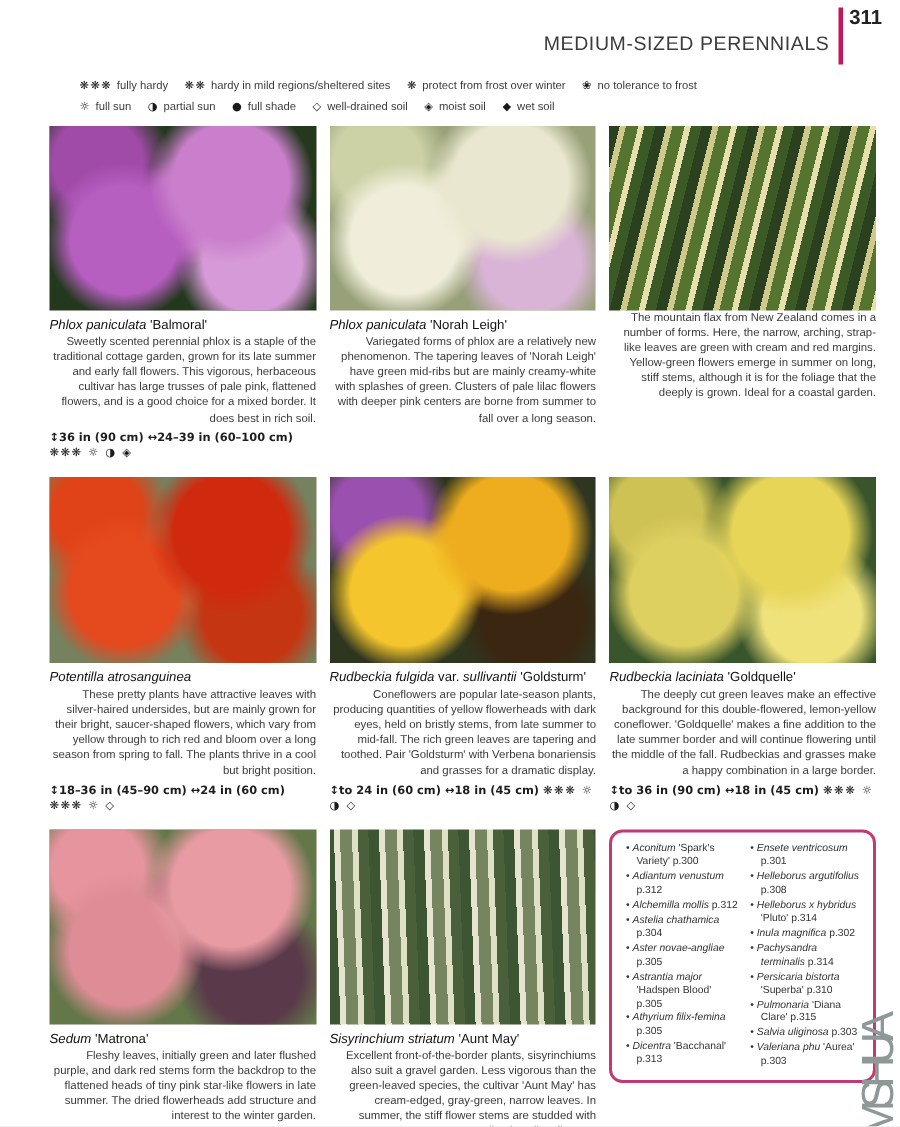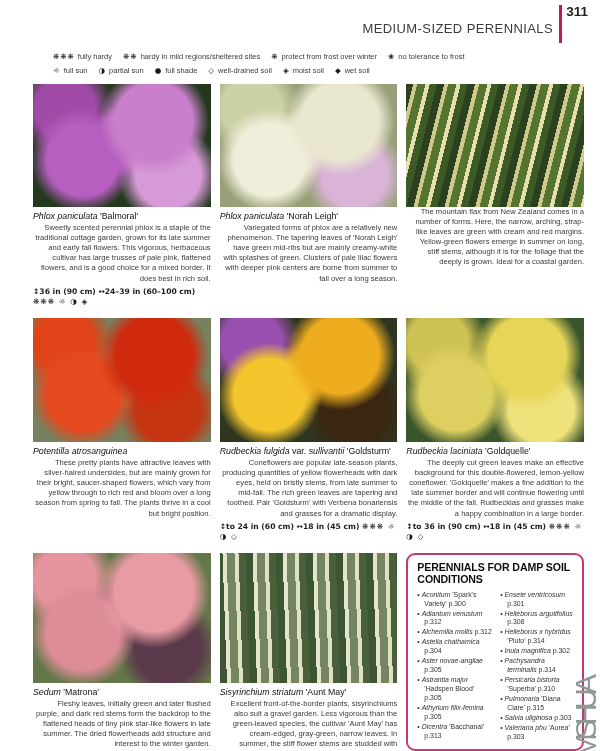--- a/index.html
+++ b/index.html
@@ -101,20 +101,21 @@
 
   <div class="plant-cell">
     <div class="photo" style="background: repeating-linear-gradient(104deg, rgb(42, 64, 31) 0px, rgb(42, 64, 31) 7px, rgb(207, 201, 139) 7px, rgb(207, 201, 139) 11px, rgb(85, 116, 47) 11px, rgb(85, 116, 47) 19px, rgb(231, 224, 172) 19px, rgb(231, 224, 172) 23px, rgb(60, 90, 38) 23px, rgb(60, 90, 38) 30px);"></div>
     <p class="desc">The mountain flax from New Zealand comes in a number of forms. Here, the narrow, arching, strap-like leaves are green with cream and red margins. Yellow-green flowers emerge in summer on long, stiff stems, although it is for the foliage that the deeply is grown. Ideal for a coastal garden.</p>
   </div>
 
   <div class="plant-cell">
     <div class="photo" style="background: radial-gradient(circle at 68% 30%, rgb(208, 42, 14) 0px, rgb(208, 42, 14) 26%, transparent 37%), radial-gradient(circle at 28% 62%, rgb(229, 73, 30) 0px, rgb(229, 73, 30) 24%, transparent 35%), radial-gradient(circle at 76% 74%, rgb(198, 53, 17) 0px, rgb(198, 53, 17) 20%, transparent 31%), radial-gradient(circle at 18% 20%, rgb(223, 67, 23) 0px, rgb(223, 67, 23) 17%, transparent 28%), radial-gradient(circle at 50% 46%, rgb(138, 150, 104) 0px, rgb(138, 150, 104) 22%, transparent 33%), rgb(117, 129, 95);"></div>
     <h3 class="ptitle"><i>Potentilla atrosanguinea</i></h3>
     <p class="desc">These pretty plants have attractive leaves with silver-haired undersides, but are mainly grown for their bright, saucer-shaped flowers, which vary from yellow through to rich red and bloom over a long season from spring to fall. The plants thrive in a cool but bright position.</p>
+    <p class="dims"><span>↕18–36 in (45–90 cm) ↔24 in (60 cm) </span> <span class="symbols">❋❋❋ ☼ ◇</span></p>
   </div>
 
   <div class="plant-cell">
     <div class="photo" style="background: radial-gradient(circle at 68% 30%, rgb(238, 173, 30) 0px, rgb(238, 173, 30) 26%, transparent 37%), radial-gradient(circle at 28% 62%, rgb(244, 197, 44) 0px, rgb(244, 197, 44) 24%, transparent 35%), radial-gradient(circle at 76% 74%, rgb(58, 38, 17) 0px, rgb(58, 38, 17) 20%, transparent 31%), radial-gradient(circle at 18% 20%, rgb(154, 80, 174) 0px, rgb(154, 80, 174) 17%, transparent 28%), radial-gradient(circle at 50% 46%, rgb(232, 168, 28) 0px, rgb(232, 168, 28) 22%, transparent 33%), rgb(47, 54, 32);"></div>
     <h3 class="ptitle"><i>Rudbeckia fulgida</i><span> var. </span><i>sullivantii</i><span> 'Goldsturm'</span></h3>
     <p class="desc">Coneflowers are popular late-season plants, producing quantities of yellow flowerheads with dark eyes, held on bristly stems, from late summer to mid-fall. The rich green leaves are tapering and toothed. Pair 'Goldsturm' with Verbena bonariensis and grasses for a dramatic display.</p>
     <p class="dims"><span>↕to 24 in (60 cm) ↔18 in (45 cm) </span> <span class="symbols">❋❋❋ ☼ ◑ ◇</span></p>
   </div>
 
   <div class="plant-cell">
@@ -131,21 +132,20 @@
 
   </div>
 
   <div class="plant-cell">
     <div class="photo" style="background: repeating-linear-gradient(88deg, rgb(60, 85, 51) 0px, rgb(60, 85, 51) 7px, rgb(230, 228, 207) 7px, rgb(230, 228, 207) 11px, rgb(116, 133, 95) 11px, rgb(116, 133, 95) 19px, rgb(223, 224, 196) 19px, rgb(223, 224, 196) 23px, rgb(73, 96, 58) 23px, rgb(73, 96, 58) 30px);"></div>
     <h3 class="ptitle"><i>Sisyrinchium striatum</i><span> 'Aunt May'</span></h3>
     <p class="desc">Excellent front-of-the-border plants, sisyrinchiums also suit a gravel garden. Less vigorous than the green-leaved species, the cultivar 'Aunt May' has cream-edged, gray-green, narrow leaves. In summer, the stiff flower stems are studded with small pale yellow flowers.</p>
 
   </div>
 <div class="damp-box">
-      <h2>PERENNIALS FOR DAMP SOIL CONDITIONS</h2>
       <div class="box-cols">
         <ul>
             <li><i>Aconitum</i> 'Spark's Variety' p.300</li>
             <li><i>Adiantum venustum</i> p.312</li>
             <li><i>Alchemilla mollis</i> p.312</li>
             <li><i>Astelia chathamica</i> p.304</li>
             <li><i>Aster novae-angliae</i> p.305</li>
             <li><i>Astrantia major</i> 'Hadspen Blood' p.305</li>
             <li><i>Athyrium filix-femina</i> p.305</li>
             <li><i>Dicentra</i> 'Bacchanal' p.313</li>

